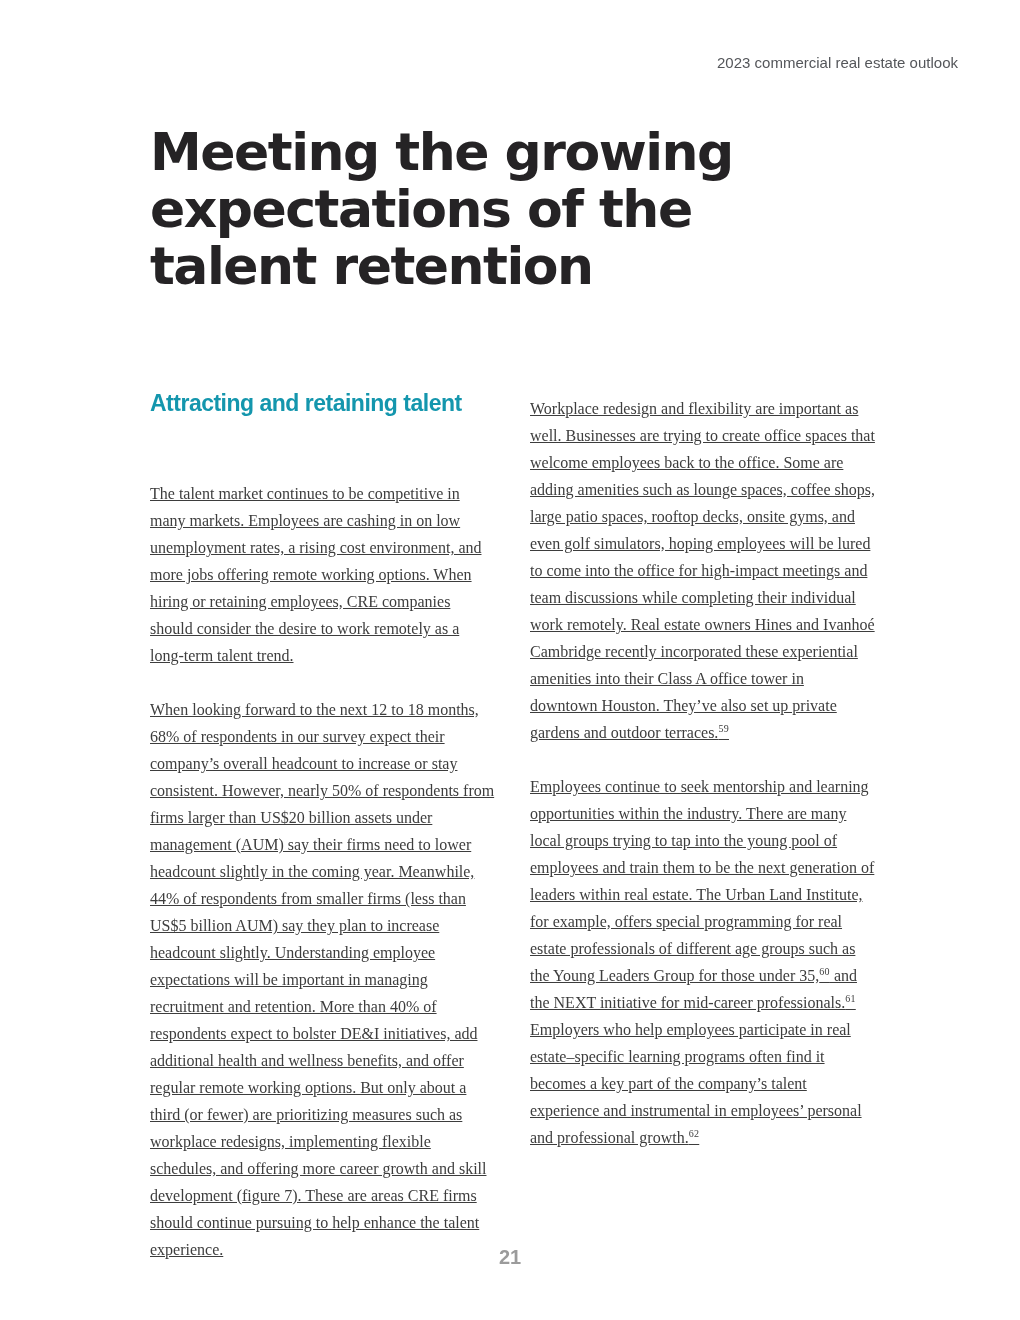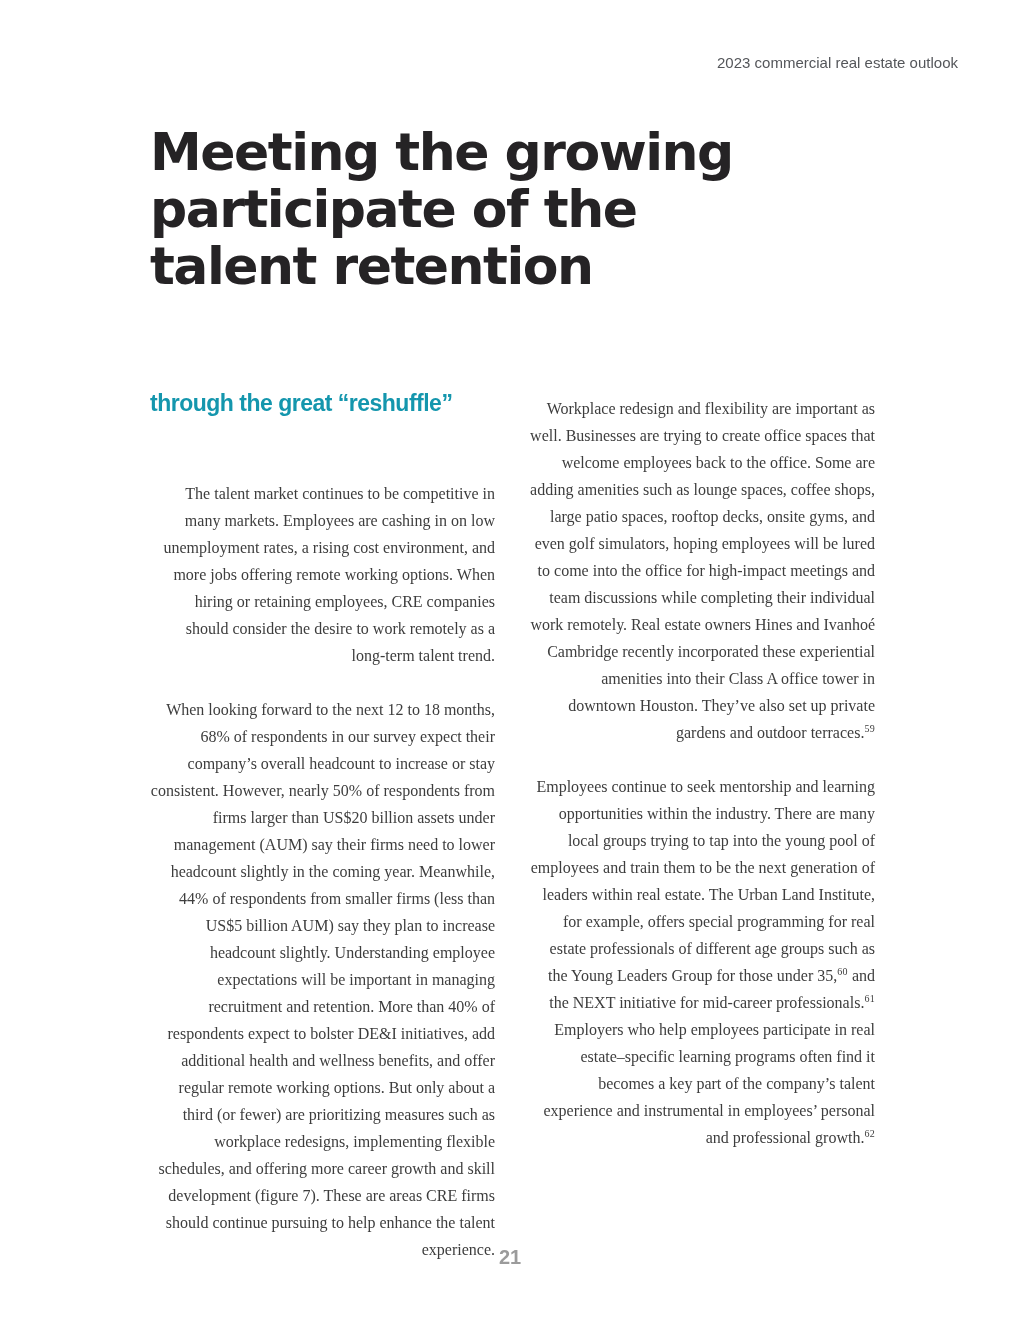--- a/index.html
+++ b/index.html
@@ -51,21 +51,22 @@
     width: 345px;
   }
   .column-left  { left: 150px; top: 480px; }
   .column-right { left: 530px; top: 395px; }
   .column p {
     font-family: "Liberation Serif", serif;
     font-size: 16px;
     line-height: 27px;
     color: var(--body-text, #3d3d3d);
     margin: 0 0 27px 0;
-    text-align: right;
+    text-align: left;
+    text-decoration: underline;
   }
   .column p sup {
     font-size: 10px;
     line-height: 0;
     vertical-align: super;
     letter-spacing: 0.3px;
   }
   .page-number {
     position: absolute;
     top: 1246px;
@@ -80,26 +81,26 @@
 </style>
 </head>
 <body>
 
 <div class="page">
 
   <div class="report-header">2023 commercial real estate outlook</div>
 
   <h1 class="article-title" style="margin:0;">
     <div>Meeting the growing</div>
-    <div>participate of the</div>
+    <div>expectations of the</div>
     <div>talent retention</div>
   </h1>
 
   <h2 class="section-heading" style="margin:0;">
-    <div>through the great “reshuffle”</div>
+    <div>Attracting and retaining talent</div>
   </h2>
 
   <div class="column column-left">
     <p>The talent market continues to be competitive in many markets. Employees are cashing in on low unemployment rates, a rising cost environment, and more jobs offering remote working options. When hiring or retaining employees, CRE companies should consider the desire to work remotely as a long-term talent trend.</p>
     <p>When looking forward to the next 12 to 18 months, 68% of respondents in our survey expect their company’s overall headcount to increase or stay consistent. However, nearly 50% of respondents from firms larger than US$20 billion assets under management (AUM) say their firms need to lower headcount slightly in the coming year. Meanwhile, 44% of respondents from smaller firms (less than US$5 billion AUM) say they plan to increase headcount slightly. Understanding employee expectations will be important in managing recruitment and retention. More than 40% of respondents expect to bolster DE&amp;I initiatives, add additional health and wellness benefits, and offer regular remote working options. But only about a third (or fewer) are prioritizing measures such as workplace redesigns, implementing flexible schedules, and offering more career growth and skill development (figure 7). These are areas CRE firms should continue pursuing to help enhance the talent experience.</p>
   </div>
 
   <div class="column column-right">
     <p>Workplace redesign and flexibility are important as well. Businesses are trying to create office spaces that welcome employees back to the office. Some are adding amenities such as lounge spaces, coffee shops, large patio spaces, rooftop decks, onsite gyms, and even golf simulators, hoping employees will be lured to come into the office for high-impact meetings and team discussions while completing their individual work remotely. Real estate owners Hines and Ivanhoé Cambridge recently incorporated these experiential amenities into their Class A office tower in downtown Houston. They’ve also set up private gardens and outdoor terraces.<sup>59</sup></p>
     <p>Employees continue to seek mentorship and learning opportunities within the industry. There are many local groups trying to tap into the young pool of employees and train them to be the next generation of leaders within real estate. The Urban Land Institute, for example, offers special programming for real estate professionals of different age groups such as the Young Leaders Group for those under 35,<sup>60</sup> and the NEXT initiative for mid-career professionals.<sup>61</sup> Employers who help employees participate in real estate–specific learning programs often find it becomes a key part of the company’s talent experience and instrumental in employees’ personal and professional growth.<sup>62</sup></p>

